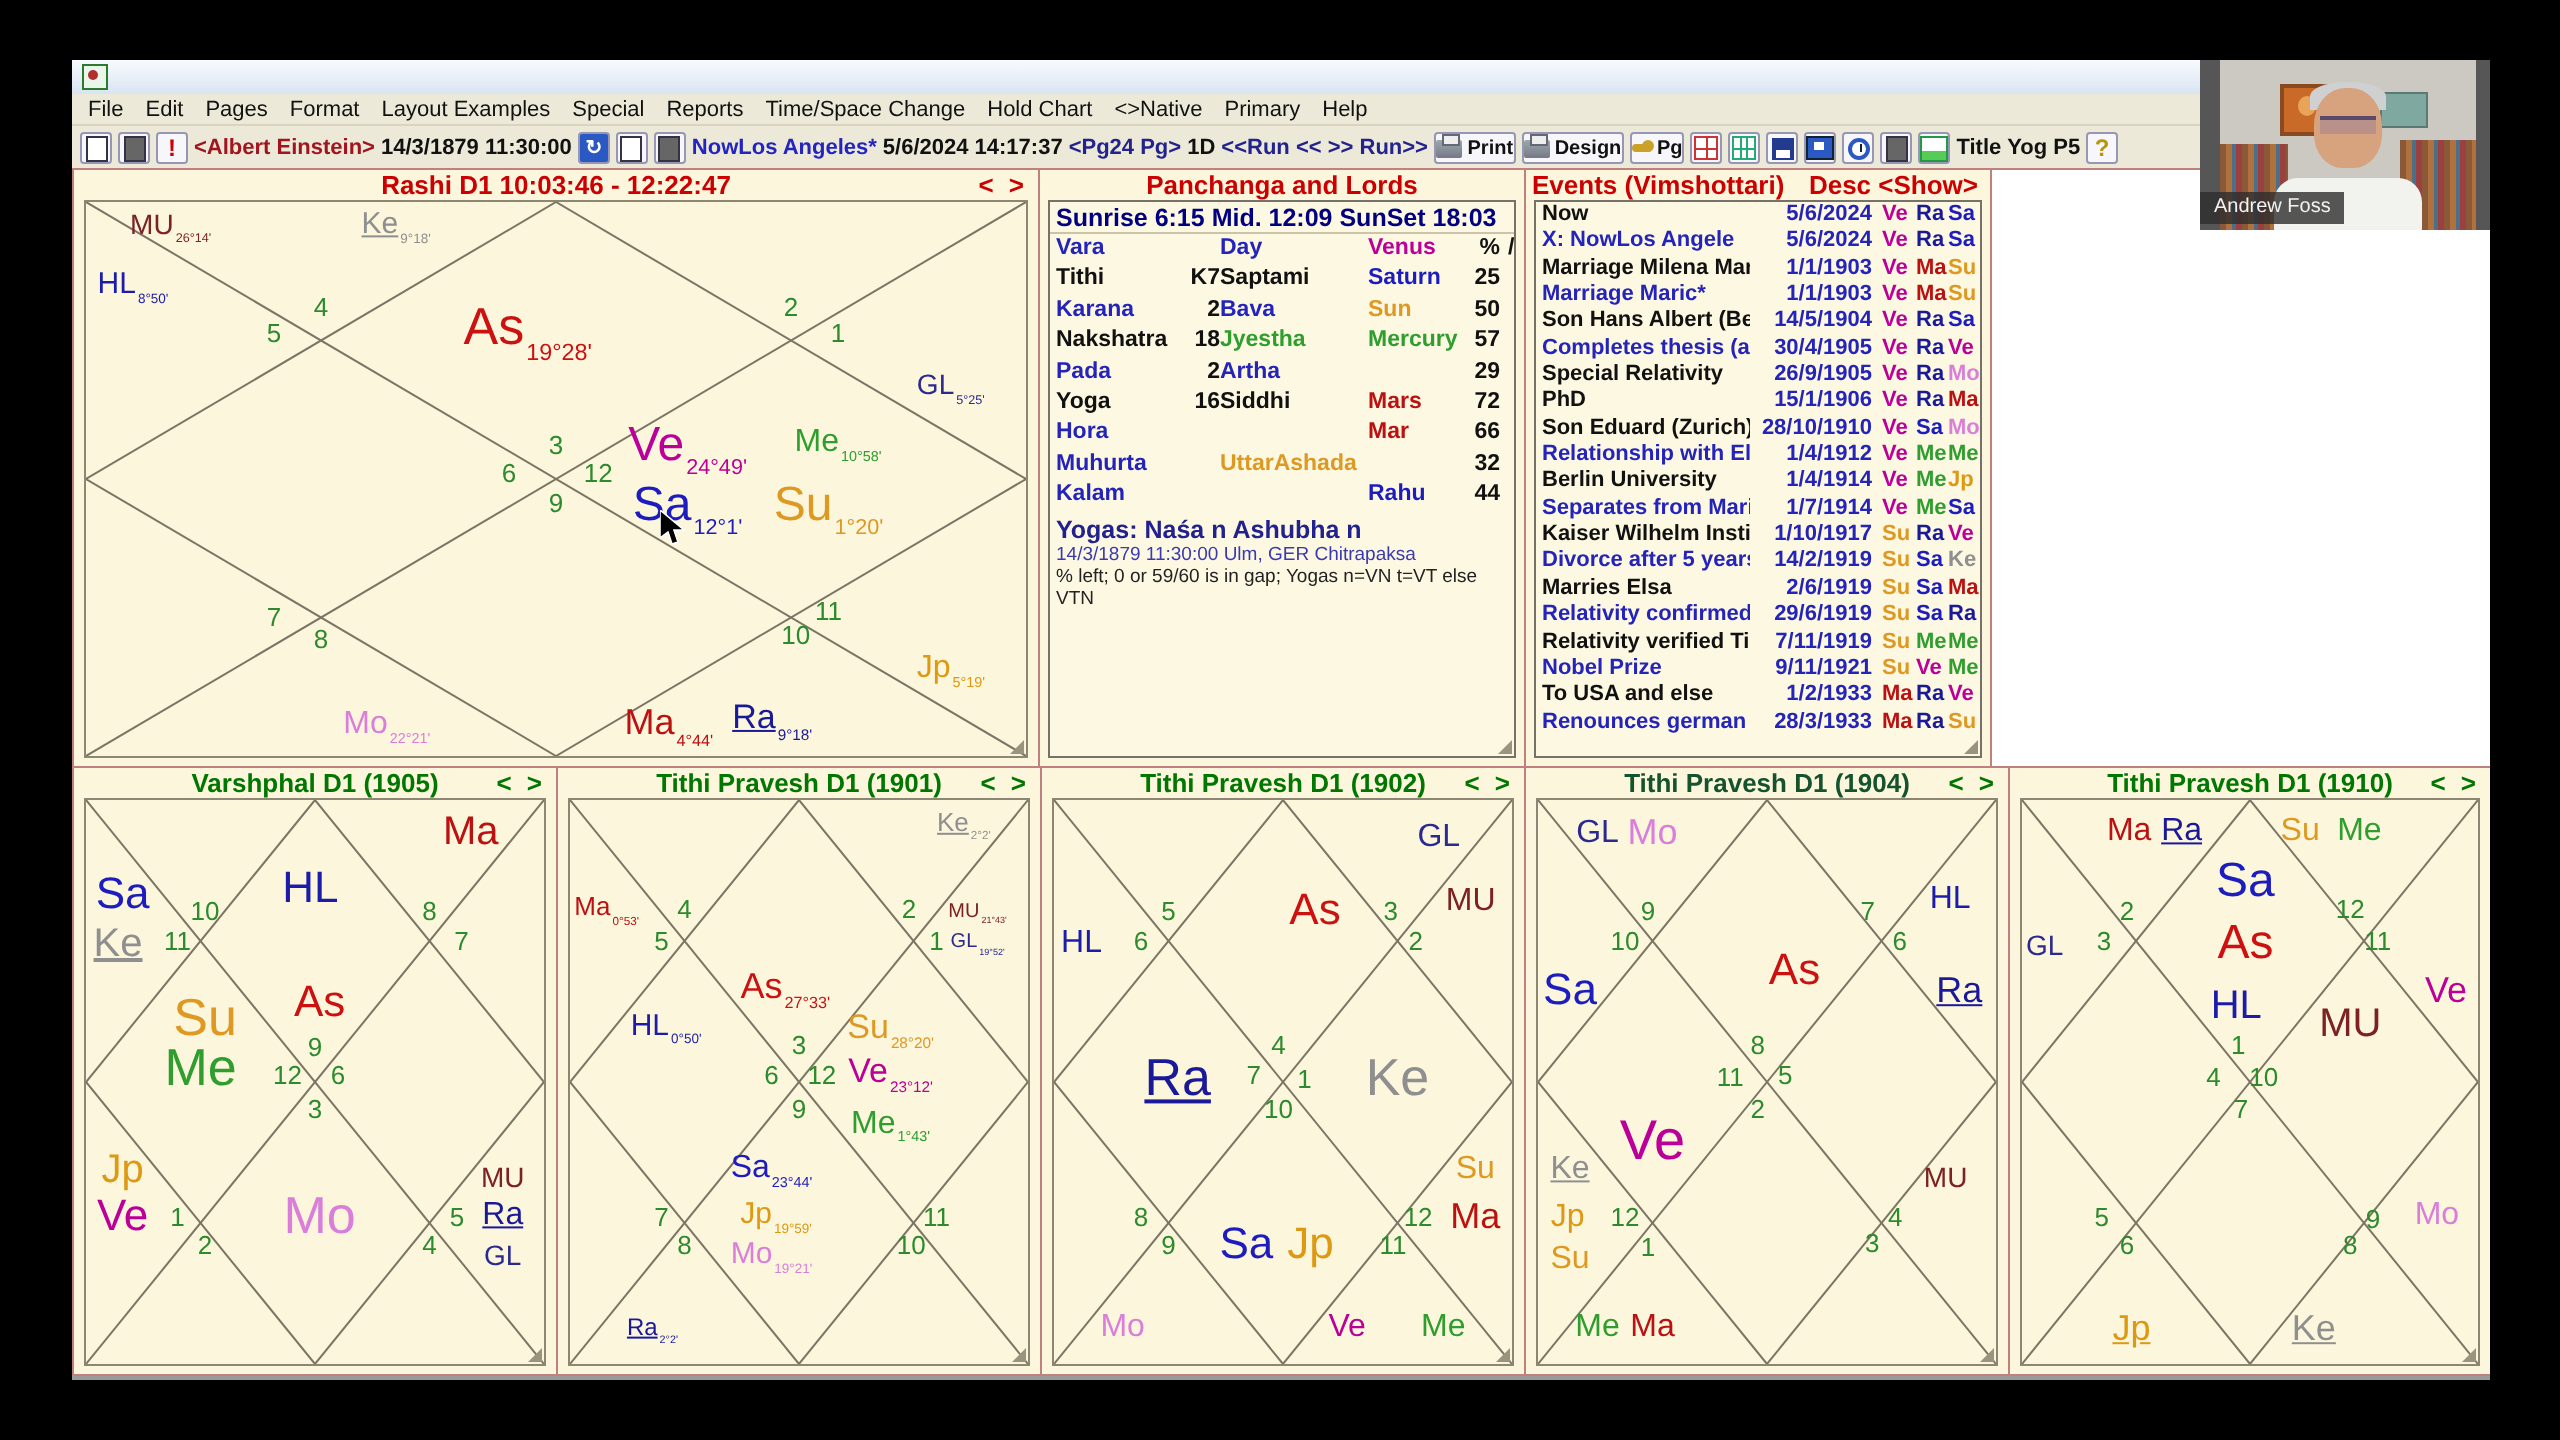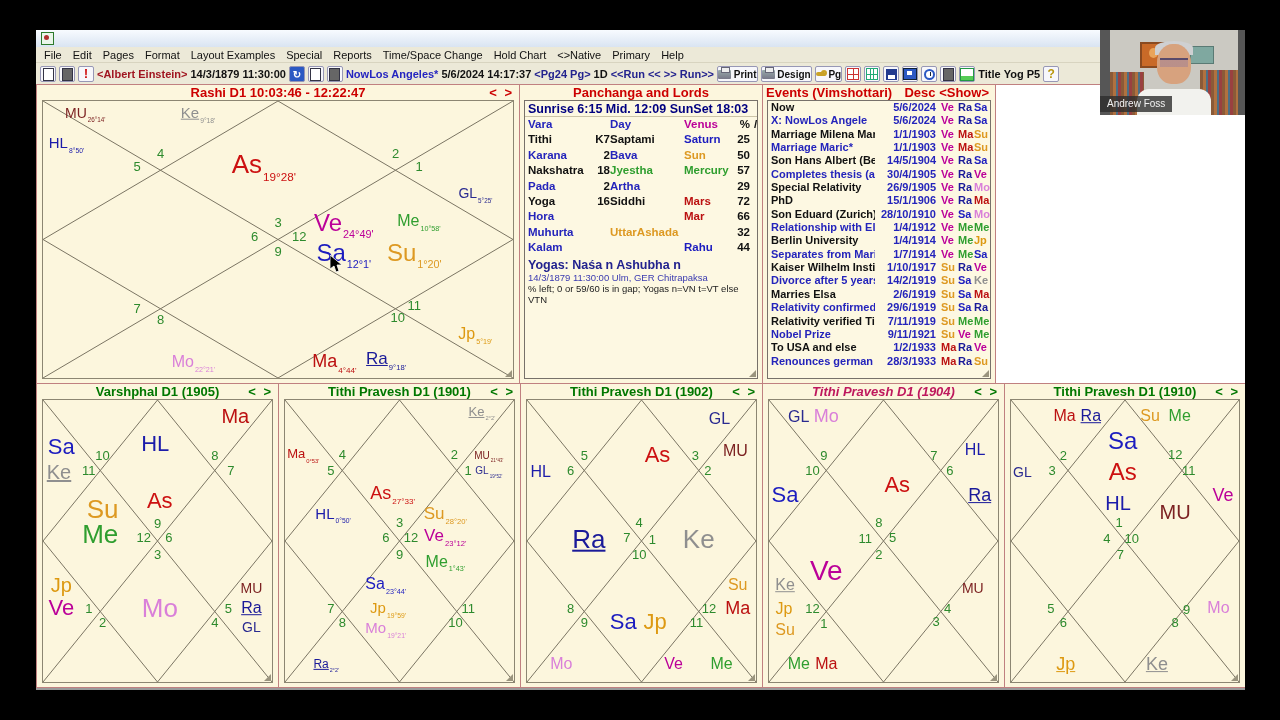--- a/index.html
+++ b/index.html
@@ -590,21 +590,21 @@
             <span class="pl hn" style="left: 74%; top: 79%; font-size: 13px; color: rgb(45, 138, 45);"><span>11</span></span>
             <span class="pl" style="left: 42%; top: 79%; font-size: 22px; color: rgb(28, 28, 191);"><span>Sa</span></span>
             <span class="pl" style="left: 56%; top: 79%; font-size: 22px; color: rgb(221, 153, 17);"><span>Jp</span></span>
             <span class="pl" style="left: 15%; top: 94%; font-size: 16px; color: rgb(217, 127, 217);"><span>Mo</span></span>
             <span class="pl" style="left: 64%; top: 94%; font-size: 16px; color: rgb(187, 0, 153);"><span>Ve</span></span>
             <span class="pl" style="left: 85%; top: 94%; font-size: 16px; color: rgb(47, 158, 47);"><span>Me</span></span>
           </div>
       </div>
 
       <div class="panel" style="left:727px;top:300px;width:241px;height:303px;">
-        <div class="panel-title"><span class="ctitle" style="color: #be185d; font-style: italic;">Tithi Pravesh D1 (1904)</span><span class="cnav" style="color: rgb(0, 119, 0);">&lt; &gt;</span></div>
+        <div class="panel-title"><span class="ctitle" style="color: #14532d;">Tithi Pravesh D1 (1904)</span><span class="cnav" style="color: rgb(0, 119, 0);">&lt; &gt;</span></div>
         <div class="chart-box">
           <svg viewBox="0 0 100 100" preserveAspectRatio="none">
               <g stroke="#7b7563" fill="none">
             <line x1="0" y1="0" x2="100" y2="100" vector-effect="non-scaling-stroke"></line>
                 <line x1="100" y1="0" x2="0" y2="100" vector-effect="non-scaling-stroke"></line>
             <line x1="50" y1="0" x2="0" y2="50" vector-effect="non-scaling-stroke"></line>
                 <line x1="0" y1="50" x2="50" y2="100" vector-effect="non-scaling-stroke"></line>
             <line x1="50" y1="100" x2="100" y2="50" vector-effect="non-scaling-stroke"></line>
                 <line x1="100" y1="50" x2="50" y2="0" vector-effect="non-scaling-stroke"></line>
           </g>

